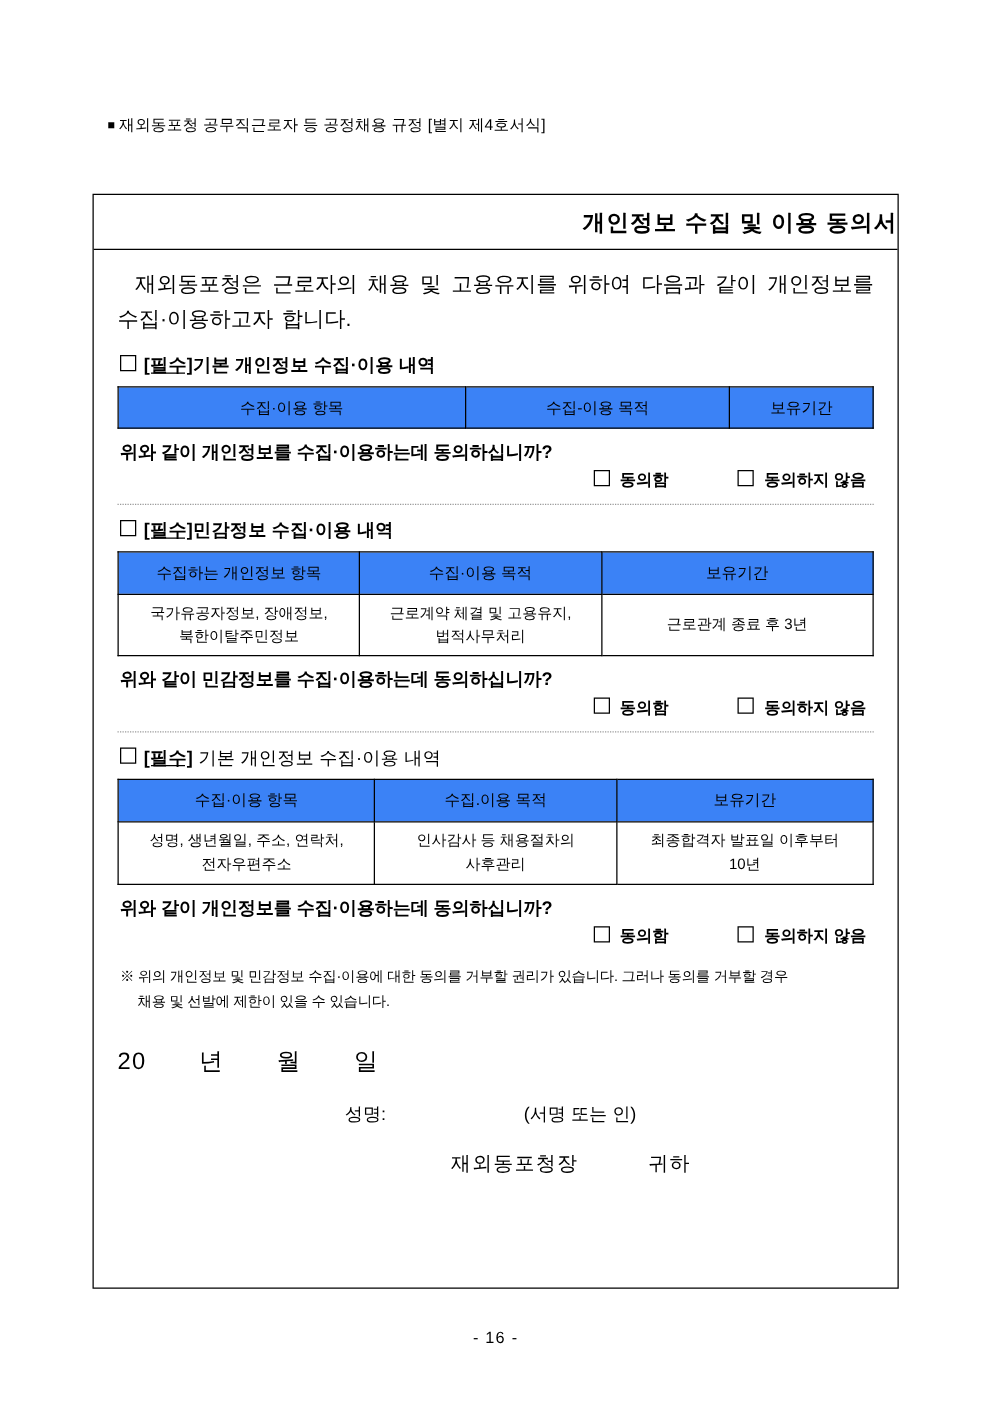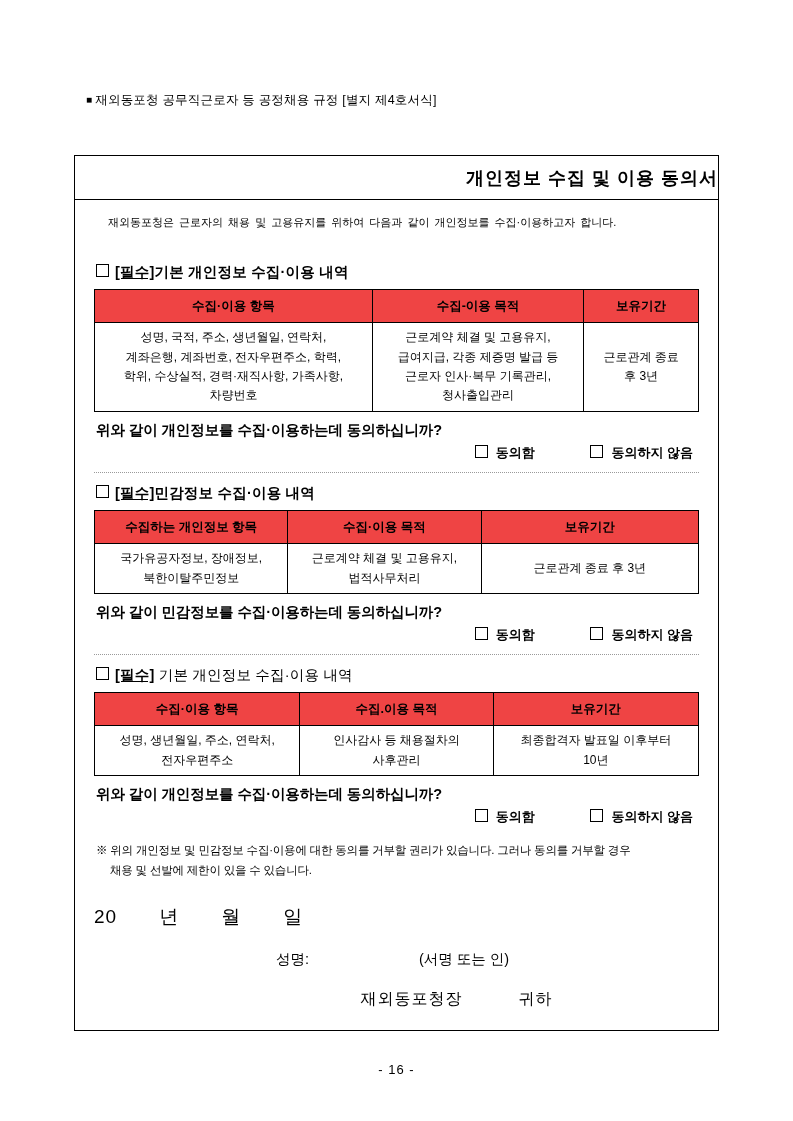--- a/index.html
+++ b/index.html
@@ -47,25 +47,25 @@
     text-align: right;
     font-size: 18px;
     font-weight: bold;
     letter-spacing: 1px;
     padding: 10px 0 9px 0;
   }
   .body-pad {
     padding: 12px 19px 0 19px;
   }
   .intro {
-    font-size: 11px;
+    font-size: 17px;
     line-height: 1.62;
     text-align: justify;
     text-justify: inter-word;
-    margin: 2px 0 31px 0;
+    margin: 2px 0 14px 0;
     word-spacing: 2px;
   }
   .intro .indent { display: inline-block; width: 14px; }
   .sec-title {
     font-size: 14.5px;
     font-weight: bold;
     margin: 0 0 7px 2px;
     letter-spacing: 0.2px;
   }
   .sec-title .box {
@@ -93,22 +93,22 @@
   }
   table.tbl th, table.tbl td {
     border: 1px solid #000;
     text-align: center;
     vertical-align: middle;
     font-size: 12px;
     padding: 5px 4px;
     line-height: 1.62;
   }
   table.tbl th {
-    background: #ef4444;
-    font-weight: bold;
+    background: #3b82f6;
+    font-weight: normal;
     font-size: 12.5px;
     padding: 6px 4px;
   }
   .q {
     font-size: 14.5px;
     font-weight: bold;
     margin: 0 0 4px 2px;
     letter-spacing: -0.1px;
   }
   .answers {
@@ -202,32 +202,20 @@
               <col style="width:46%">
               <col style="width:35%">
               <col style="width:19%">
             </colgroup>
           <tbody>
               <tr>
             <th>수집·이용 항목</th>
             <th>수집-이용 목적</th>
             <th>보유기간</th>
           </tr>
-          <tr>
-            <td style="white-space:pre-line">성명, 국적, 주소, 생년월일, 연락처,
-계좌은행, 계좌번호, 전자우편주소, 학력,
-학위, 수상실적, 경력·재직사항, 가족사항,
-차량번호</td>
-            <td style="white-space:pre-line">근로계약 체결 및 고용유지,
-급여지급, 각종 제증명 발급 등
-근로자 인사·복무 기록관리,
-청사출입관리</td>
-            <td style="white-space:pre-line">근로관계 종료
-후 3년</td>
-          </tr>
         </tbody>
           </table>
         <div class="q">위와 같이 개인정보를 수집·이용하는데 동의하십니까?</div>
         <div class="answers">
           <span class="opt"><span class="cb"></span><span>동의함</span></span>
           <span class="opt"><span class="cb"></span><span>동의하지 않음</span></span>
         </div>
       </div>
 
       <div class="dotted"></div>

